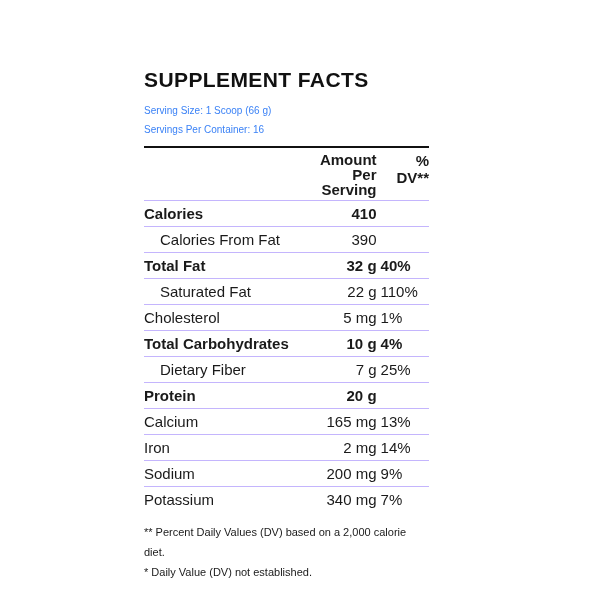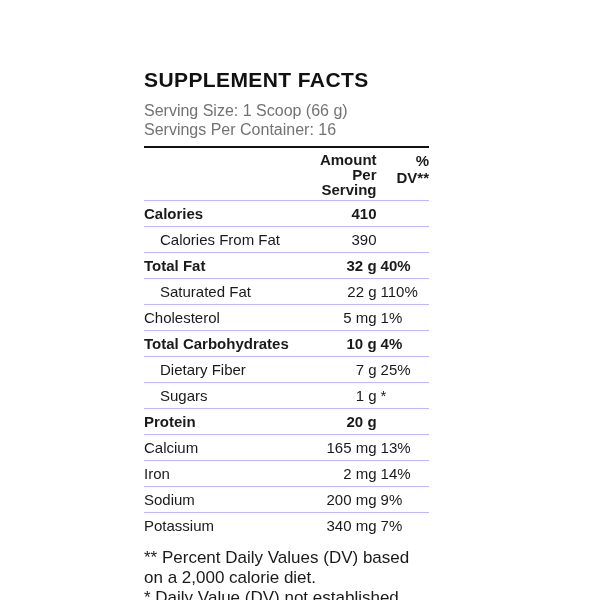--- a/index.html
+++ b/index.html
@@ -18,23 +18,23 @@
     width: 285px;
   }
   .title {
     font-size: 21px;
     font-weight: bold;
     letter-spacing: 0.4px;
     margin: 0 0 9px 0;
     color: #111;
   }
   .serving-line {
-    font-size: 16px;
+    font-size: 10px;
     line-height: 19px;
-    color: #737373;
+    color: #3b82f6;
   }
   table.facts {
     border-collapse: collapse;
     width: 100%;
     margin-top: 7px;
     font-size: 15px;
   }
   table.facts td {
     padding: 4px 0 4px 0;
     vertical-align: bottom;
@@ -68,21 +68,21 @@
   .head-dv {
     text-align: right;
     font-weight: bold;
     vertical-align: top !important;
     padding-top: 4px !important;
   }
   .bold { font-weight: bold; }
   .indent { padding-left: 16px !important; }
   .footnotes {
     margin-top: 10px;
-    font-size: 17px;
+    font-size: 11px;
     line-height: 20px;
     color: #1a1a1a;
   }
   .footnote { display: block; }
 </style>
 </head>
 <body>
 
 <div id="panel">
 
@@ -130,25 +130,20 @@
           <td class="col-label rule-thin bold">Total Carbohydrates</td>
           <td class="col-amount rule-thin bold">10 g</td>
           <td class="col-dv rule-thin bold">4%</td>
         </tr>
         <tr>
           <td class="col-label rule-thin indent">Dietary Fiber</td>
           <td class="col-amount rule-thin">7 g</td>
           <td class="col-dv rule-thin">25%</td>
         </tr>
         <tr>
-          <td class="col-label rule-thin indent">Sugars</td>
-          <td class="col-amount rule-thin">1 g</td>
-          <td class="col-dv rule-thin">*</td>
-        </tr>
-        <tr>
           <td class="col-label rule-thin bold">Protein</td>
           <td class="col-amount rule-thin bold">20 g</td>
           <td class="col-dv rule-thin bold"></td>
         </tr>
         <tr>
           <td class="col-label rule-thin">Calcium</td>
           <td class="col-amount rule-thin">165 mg</td>
           <td class="col-dv rule-thin">13%</td>
         </tr>
         <tr>

